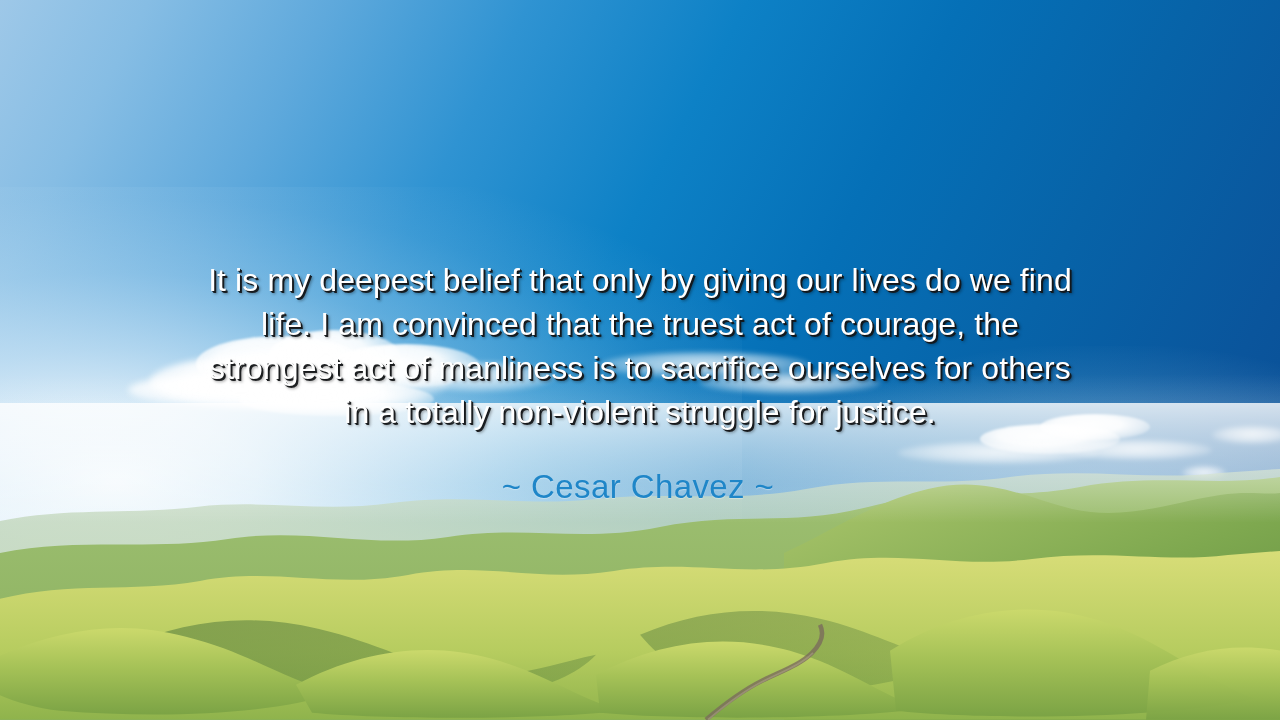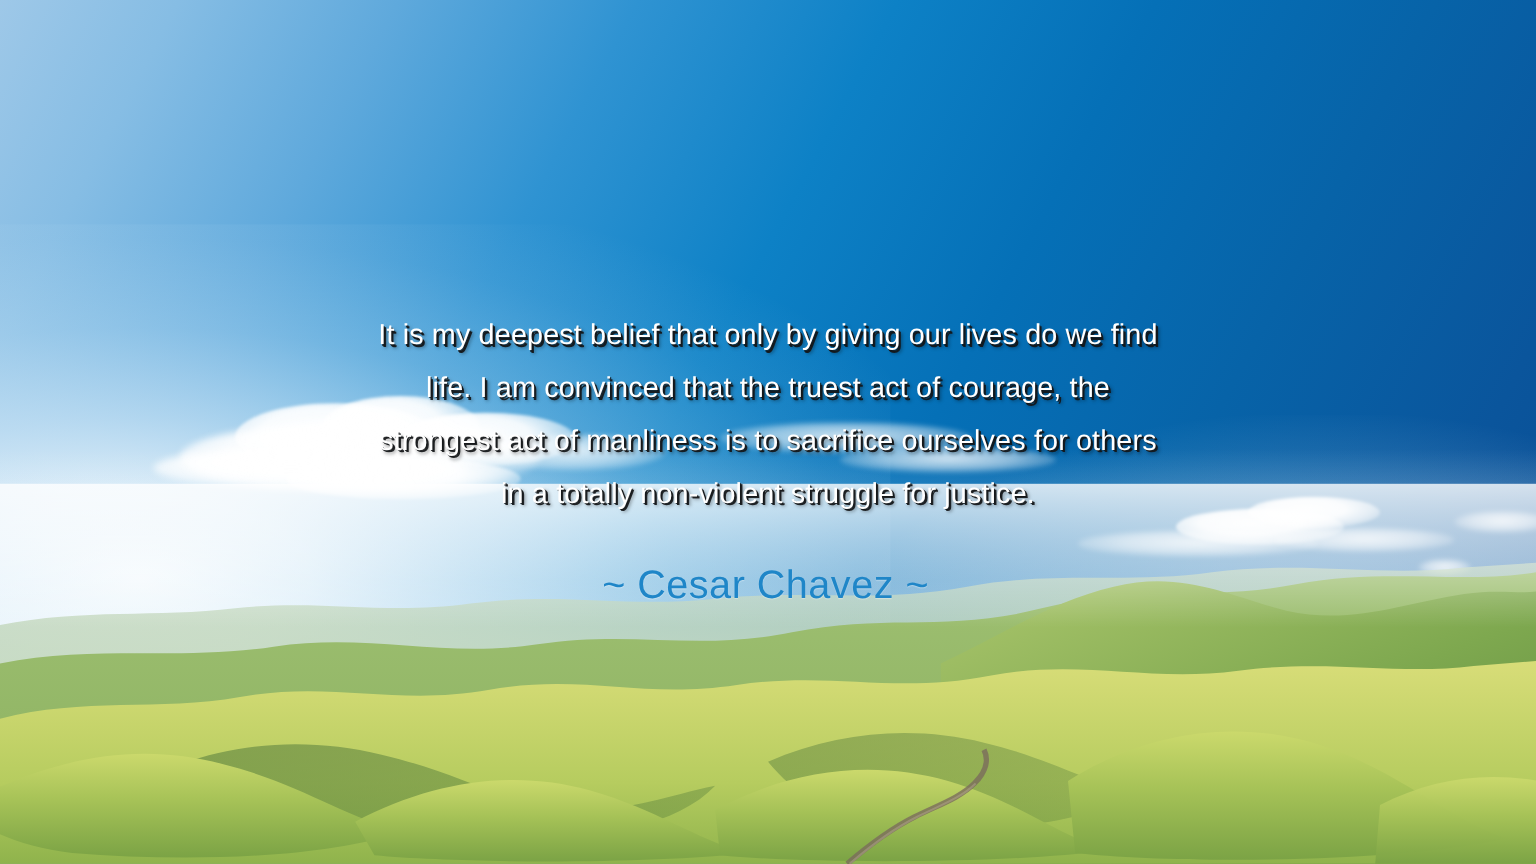--- a/index.html
+++ b/index.html
@@ -101,21 +101,21 @@
   .quote-wrap {
     position: absolute;
     left: 0; right: 0;
     top: 258px;
     text-align: center;
     padding: 0 118px;
     box-sizing: border-box;
   }
   .quote-text {
     margin: 0;
-    font-size: 24px;
+    font-size: 32px;
     line-height: 44px;
     font-weight: 400;
     color: #ffffff;
     letter-spacing: 0.1px;
     text-shadow:
        2px 2px 0px rgba(20,22,24,0.92),
        1px 1px 0px rgba(20,22,24,0.80),
        3px 3px 3px rgba(0,0,0,0.38);
     white-space: pre-line;
   }

